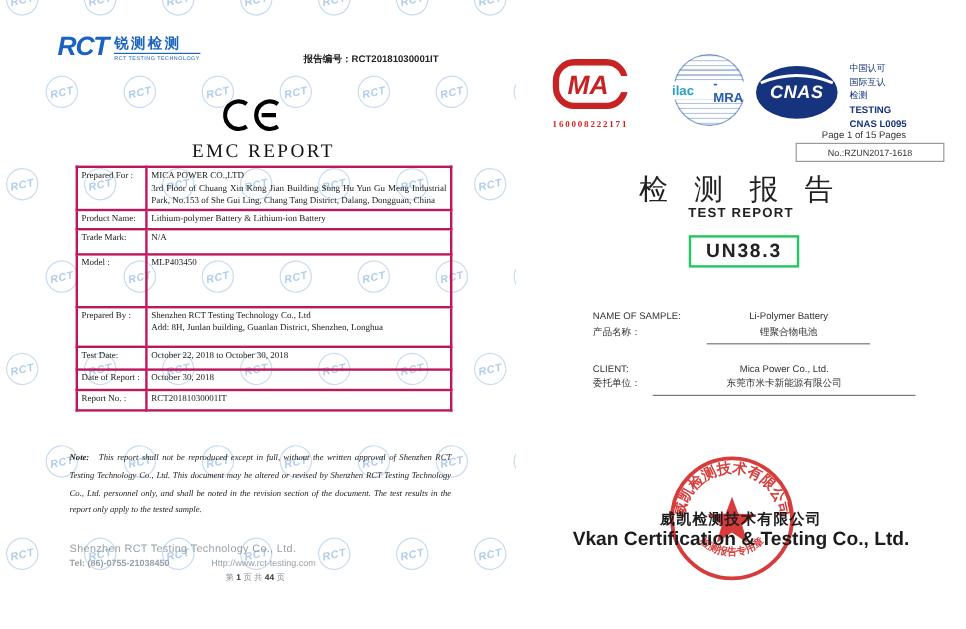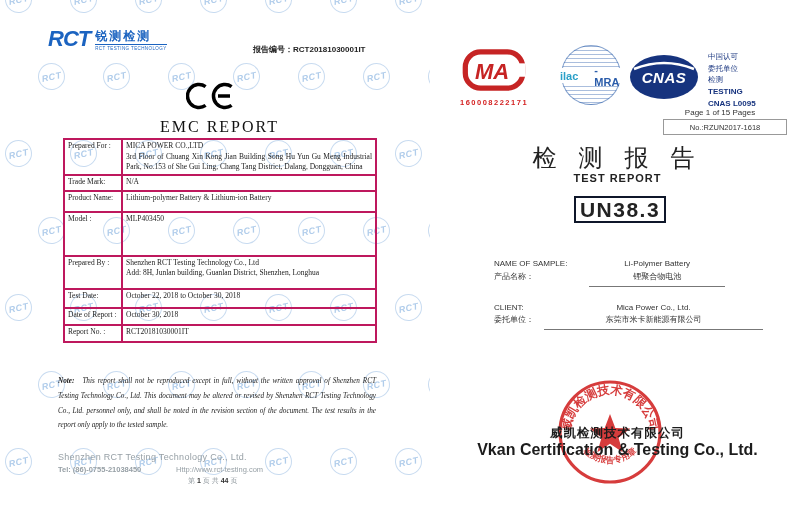--- a/index.html
+++ b/index.html
@@ -51,21 +51,21 @@
   .lf-tel { width:118px;font-weight:bold; }
   .lf-web { }
   .lf-page { font-size:7px; margin-top:2px; margin-left:130px; color:#8b949a; }
   .lf-page b { color:#333; }
 
   
   .page-right { position:absolute; left:430px; top:0; width:375px; height:420px; background:#fff; color:#333; }
 
   .logo-row { position:absolute; left:28px; top:45px; width:340px; height:62px; }
   .cma { position:absolute; left:2px; top:4px; text-align:center; }
-  .cma-num { color:#d42222; font-size:7.5px; font-weight:bold; letter-spacing:1.5px; margin-top:1px; }
+  .cma-num { color:#d42222; font-size:7.5px; font-weight:bold; letter-spacing:1.5px; margin-top:1px;font-family:Liberation Serif, serif; }
   .ilac { position:absolute; left:103px; top:0px; width:60px; height:60px; border-radius:50%;
     border:1px solid rgba(42,92,170,0.55);
     background:repeating-linear-gradient(180deg, rgba(42,92,170,0.40) 0 1px, transparent 1px 4px); }
   .ilac-band { position:absolute; left:-2px; right:-2px; top:22px; height:15px; background:#fff;
     display:flex; align-items:center; justify-content:center; font-size:11px; font-weight:bold; }
   .ilac-band .t1 { color:#2aa0c8; }
   .ilac-band .t2 { color:#2a5caa;padding-left:16px; }
   .cnas { position:absolute; left:172px; top:10px; width:68px; height:44px; background:#16337e;
     border-radius:50%; display:flex; align-items:center; justify-content:center; }
   .cnas-txt { color:#fff; font:italic 900 15px "Liberation Sans",sans-serif; letter-spacing:0.5px; z-index:2; }
@@ -74,22 +74,22 @@
   .accred .bold { font-weight:bold; font-size:8px; }
 
   .page-info { position:absolute; right:20px; top:108px; width:130px; text-align:center; font-size:8px; color:#333; }
   .no-box { position:absolute; right:18px; top:119px; width:124px; height:16px; border:1px solid #999;
     font-size:7.5px; color:#333; display:flex; align-items:center; justify-content:center; }
 
   .title-cn { position:absolute; left:0; top:142px; width:375px; text-align:center;
     font-family:"Liberation Serif",serif; font-size:24px; letter-spacing:8px; color:#222; }
   .title-en { position:absolute; left:0; top:172px; width:375px; text-align:center;
     font-size:11px; font-weight:bold; letter-spacing:1px; color:#222; }
-  .un-badge { position:absolute; left:144px; top:196px; width:92px; height:27px; border:2px solid #0f172a;
-    display:flex; align-items:center; justify-content:center; font-size:21px; font-weight:bold;
+  .un-badge { position:absolute; left:144px; top:196px; width:92px; height:27px; border:2px solid #22c55e;
+    display:flex; align-items:center; justify-content:center; font-size:16px; font-weight:bold;
     letter-spacing:1.5px; color:#222; }
 
   .fields-wrap { position:absolute; left:28px; right:14px; top:258px; }
   .field { display:flex; align-items:flex-start; margin-bottom:15px;margin-left:36px; }
   .flabels { flex:none; padding-right:10px; font-size:8px; line-height:1.6; color:#333; }
   .fvalue { flex:1; text-align:center; font-size:8px; line-height:1.6; color:#333;
     border-bottom:1px solid #777; padding-bottom:2px; }
   .field:nth-child(1) .fvalue { margin-left:12px; margin-right:66px; }
   .field:nth-child(2) .fvalue { margin-right:28px; }
   .field:nth-child(3) .fvalue { margin-left:10px; margin-right:72px; }
@@ -190,29 +190,29 @@
     <table class="info">
         <tbody>
           <tr>
             <td class="lbl">Prepared For :</td>
             <td class="val">
               <div>MICA POWER CO.,LTD</div>
               <div>3rd Floor of Chuang Xin Kong Jian Building Song Hu Yun Gu Meng Industrial Park, No.153 of She Gui Ling, Chang Tang District, Dalang, Dongguan, China</div>
             </td>
           </tr>
           <tr>
+            <td class="lbl">Product Name:</td>
+            <td class="val">
+              <div>Lithium-polymer Battery &amp; Lithium-ion Battery</div>
+            </td>
+          </tr>
+          <tr>
             <td class="lbl">Trade Mark:</td>
             <td class="val">
               <div>N/A</div>
-            </td>
-          </tr>
-          <tr>
-            <td class="lbl">Product Name:</td>
-            <td class="val">
-              <div>Lithium-polymer Battery &amp; Lithium-ion Battery</div>
             </td>
           </tr>
           <tr>
             <td class="lbl">Model :</td>
             <td class="val">
               <div>MLP403450</div>
             </td>
           </tr>
           <tr>
             <td class="lbl">Prepared   By :</td>
@@ -280,21 +280,21 @@
         </div>
       </div>
       <div class="cnas">
         <svg viewBox="0 0 68 44">
             <path d="M 4,14 Q 34,2 64,14" fill="none" stroke="#fff" stroke-width="2.5"></path>
           </svg>
         <span class="cnas-txt">CNAS</span>
       </div>
       <div class="accred">
           <div>中国认可</div>
-          <div>委托单位</div>
+          <div>国际互认</div>
           <div>检测</div>
           <div class="bold">TESTING</div>
           <div class="bold">CNAS L0095</div>
         </div>
     </div>
 
     <div class="page-info">Page 1 of 15 Pages</div>
     <div class="no-box">No.:RZUN2017-1618</div>
 
     <div class="title-cn">检 测 报 告</div>

